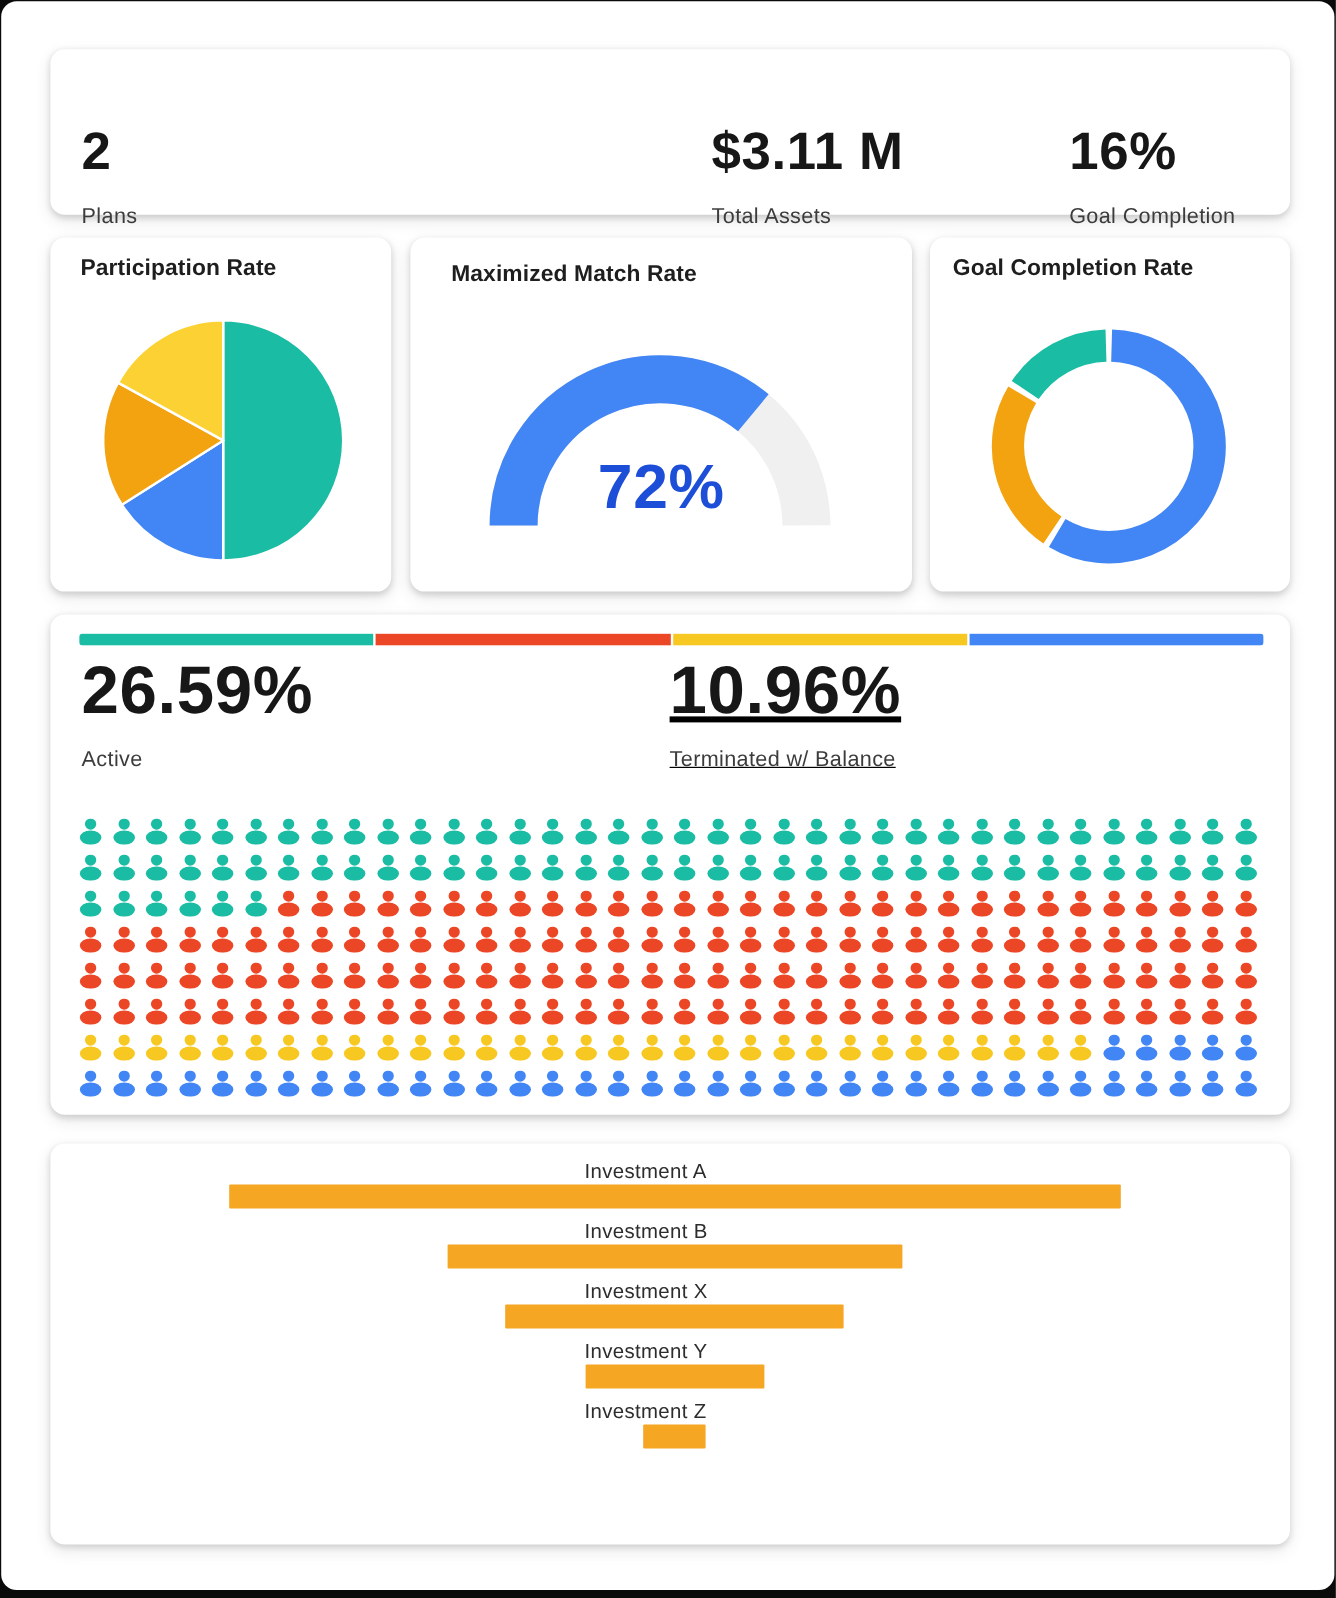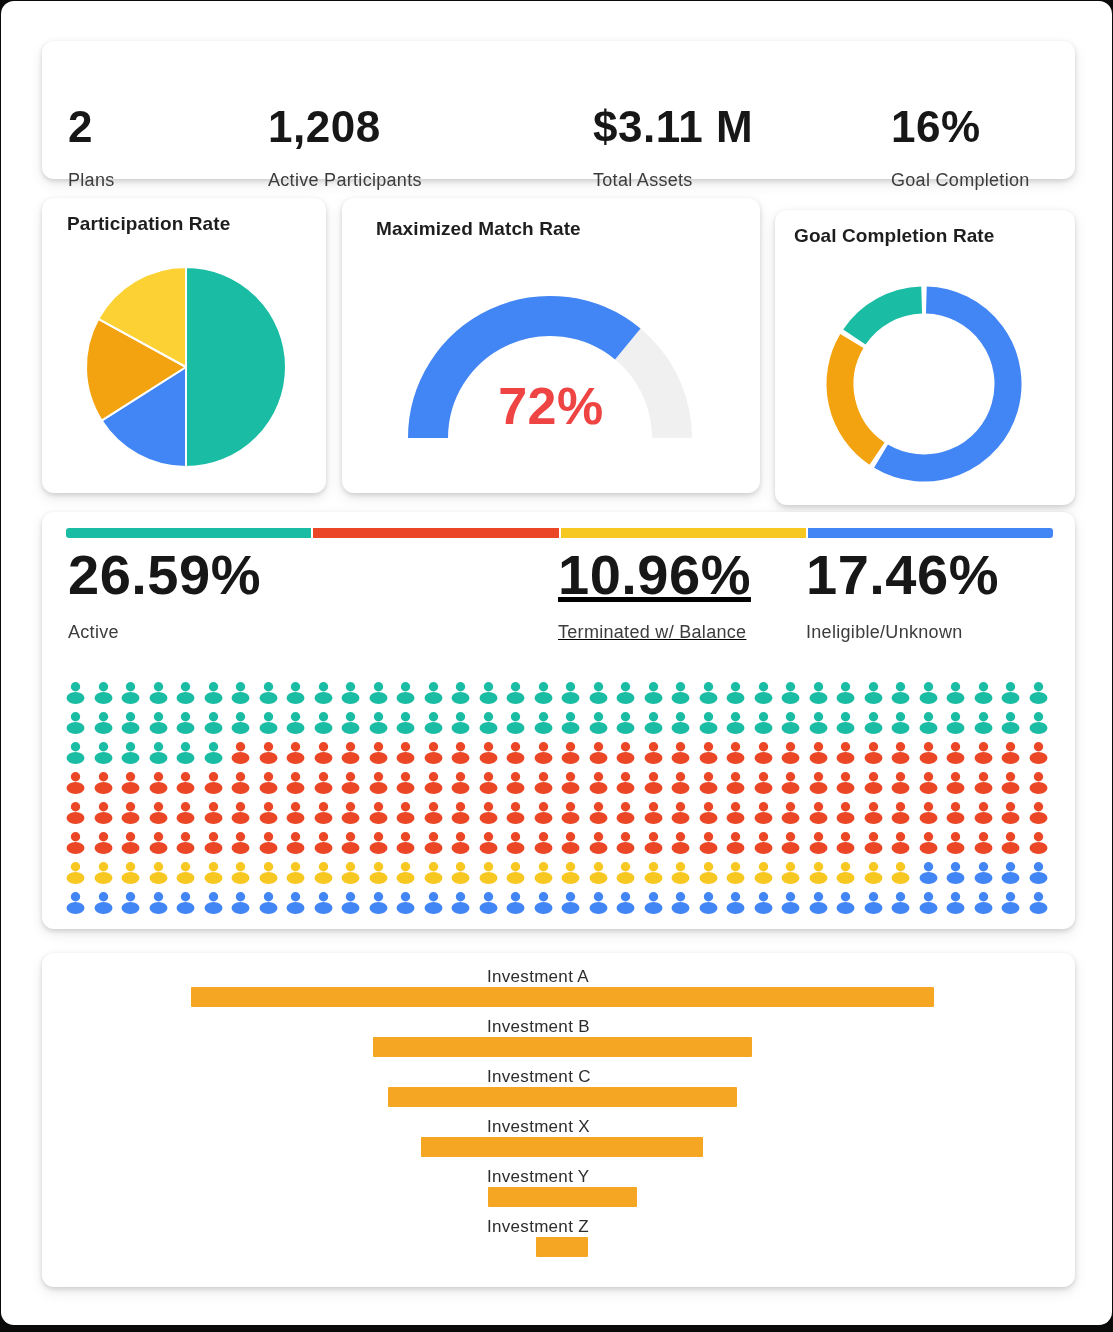--- a/index.html
+++ b/index.html
@@ -9,21 +9,21 @@
   .card{position:absolute;background:#fff;border-radius:12px;
     box-shadow:0 2px 5px rgba(0,0,0,.14),0 5px 14px rgba(0,0,0,.09);}
   .card-title{position:absolute;margin:0;font-size:19px;font-weight:700;
     color:#1e1e1e;letter-spacing:.1px;}
   
   .stat{position:absolute;top:64px;}
   .stat-value{font-size:44px;font-weight:700;color:#171717;line-height:44px;letter-spacing:.5px;}
   .stat-label{font-size:18px;color:#3c3c3c;margin-top:21px;letter-spacing:.3px;}
   
   .gauge-value{position:absolute;left:0;width:418px;top:178px;text-align:center;
-    font-size:52px;font-weight:700;color:#ef4444;letter-spacing:.5px;}
+    font-size:52px;font-weight:700;color:#1d4ed8;letter-spacing:.5px;}
   
   .seg-bar{position:absolute;left:24px;top:16px;width:987px;height:10px;
     display:flex;gap:2px;border-radius:3px;overflow:hidden;}
   .seg{flex:1;}
   .bd-stat{position:absolute;top:42px;}
   .bd-value{font-size:56px;font-weight:700;color:#171717;line-height:42px;letter-spacing:.5px;}
   .bd-label{font-size:18px;color:#3c3c3c;margin-top:26px;letter-spacing:.3px;}
   .picto{position:absolute;left:20px;top:166px;display:grid;
     grid-template-columns:repeat(36,27.5px);grid-auto-rows:30px;}
   .picto span{display:flex;align-items:center;justify-content:center;}
@@ -35,24 +35,20 @@
 </style>
 </head>
 <body>
 
 <div class="page">
 
   <section class="card" style="left:41px;top:40px;width:1033px;height:138px;">
     <div class="stat" style="left:26px;">
       <div class="stat-value">2</div>
       <div class="stat-label">Plans</div>
-    </div>
-    <div class="stat" style="left:226px;">
-      <div class="stat-value">1,208</div>
-      <div class="stat-label">Active Participants</div>
     </div>
     <div class="stat" style="left:551px;">
       <div class="stat-value">$3.11 M</div>
       <div class="stat-label">Total Assets</div>
     </div>
     <div class="stat" style="left:849px;">
       <div class="stat-value">16%</div>
       <div class="stat-label">Goal Completion</div>
     </div>
   </section>
@@ -69,21 +65,21 @@
 
   <section class="card" style="left:341px;top:197px;width:418px;height:295px;">
     <h2 class="card-title" style="left:34px;top:20px;">Maximized Match Rate</h2>
     <svg id="gauge-svg" viewBox="0 0 300 150" style="position:absolute;left:58px;top:95px;width:300px;height:150px;">
         <path d="M 28.00 145.00 A 122 122 0 0 1 272.00 144.79" fill="none" stroke="#F0F0F0" stroke-width="40"></path>
         <path d="M 28.00 145.00 A 122 122 0 0 1 227.77 51.00" fill="none" stroke="#4285F4" stroke-width="40"></path>
       </svg>
     <div class="gauge-value">72%</div>
   </section>
 
-  <section class="card" style="left:774px;top:209px;width:300px;height:295px;">
+  <section class="card" style="left:774px;top:197px;width:300px;height:295px;">
     <h2 class="card-title" style="left:19px;top:15px;">Goal Completion Rate</h2>
     <svg id="donut-svg" viewBox="0 0 200 200" style="position:absolute;left:49px;top:74px;width:200px;height:200px;">
         <path d="M 102.35 16.03 A 84 84 0 1 1 56.99 172.15" fill="none" stroke="#4285F4" stroke-width="27"></path>
         <path d="M 53.03 169.64 A 84 84 0 0 1 27.85 56.99" fill="none" stroke="#F2A30F" stroke-width="27"></path>
         <path d="M 30.36 53.03 A 84 84 0 0 1 97.65 16.03" fill="none" stroke="#1BBCA4" stroke-width="27"></path>
       </svg>
   </section>
 
   <section class="card" style="left:41px;top:511px;width:1033px;height:417px;">
     <div class="seg-bar" id="seg-bar">
@@ -94,24 +90,20 @@
       </div>
 
     <div class="bd-stat" style="left:26px;">
       <div class="bd-value">26.59%</div>
       <div class="bd-label">Active</div>
     </div>
     <div class="bd-stat" style="left:516px;text-decoration:underline;">
       <div class="bd-value">10.96%</div>
       <div class="bd-label">Terminated w/ Balance</div>
     </div>
-    <div class="bd-stat" style="left:764px;">
-      <div class="bd-value">17.46%</div>
-      <div class="bd-label">Ineligible/Unknown</div>
-    </div>
 
     <div class="picto" id="picto">
         <span>
           <svg width="19" height="22" viewBox="0 0 19 22">
             <circle cx="9.5" cy="4.7" r="4.7" fill="#1BBCA4"></circle>
             <ellipse cx="9.5" cy="16" rx="9" ry="6" fill="#1BBCA4"></ellipse>
           </svg>
         </span>
         <span>
           <svg width="19" height="22" viewBox="0 0 19 22">
@@ -1840,24 +1832,20 @@
 
   <section class="card" style="left:41px;top:952px;width:1033px;height:334px;">
     <div class="inv-rows">
       <div class="inv-row">
         <div class="inv-label">Investment A</div>
         <div class="inv-bar" style="width: 743px; background: rgb(245, 166, 35);"></div>
       </div>
       <div class="inv-row">
         <div class="inv-label">Investment B</div>
         <div class="inv-bar" style="width: 379px; background: rgb(245, 166, 35);"></div>
-      </div>
-      <div class="inv-row">
-        <div class="inv-label">Investment C</div>
-        <div class="inv-bar" style="width: 349px; background: rgb(245, 166, 35);"></div>
       </div>
       <div class="inv-row">
         <div class="inv-label">Investment X</div>
         <div class="inv-bar" style="width: 282px; background: rgb(245, 166, 35);"></div>
       </div>
       <div class="inv-row">
         <div class="inv-label">Investment Y</div>
         <div class="inv-bar" style="width: 149px; background: rgb(245, 166, 35);"></div>
       </div>
       <div class="inv-row">

